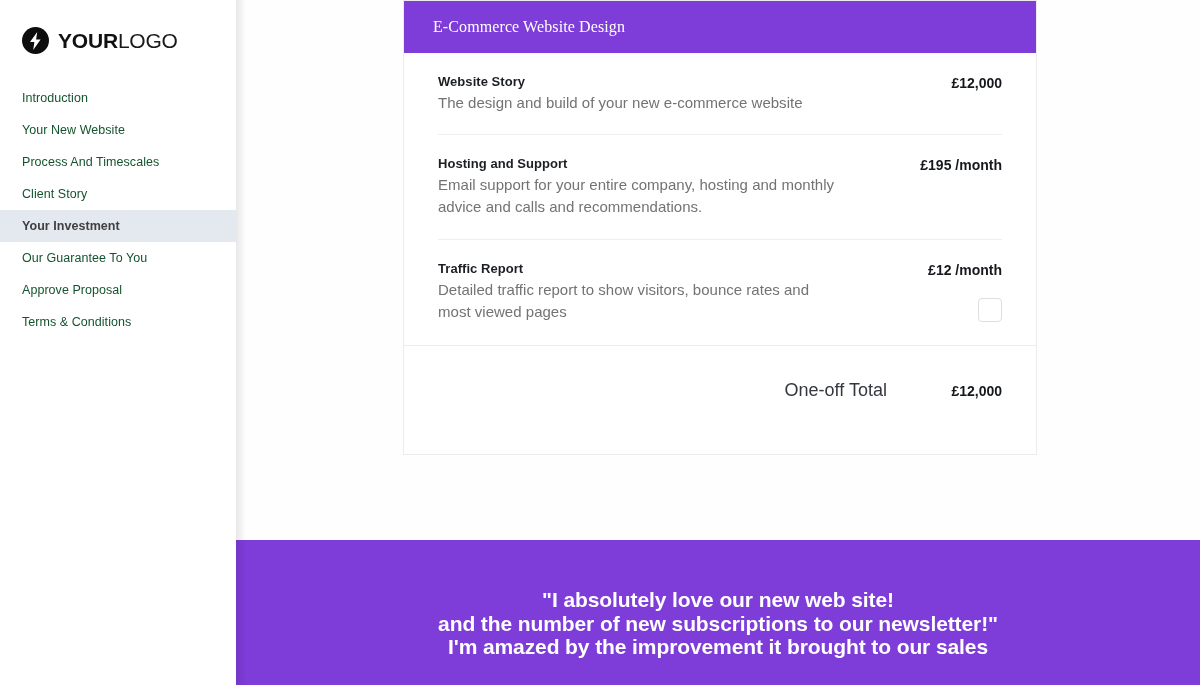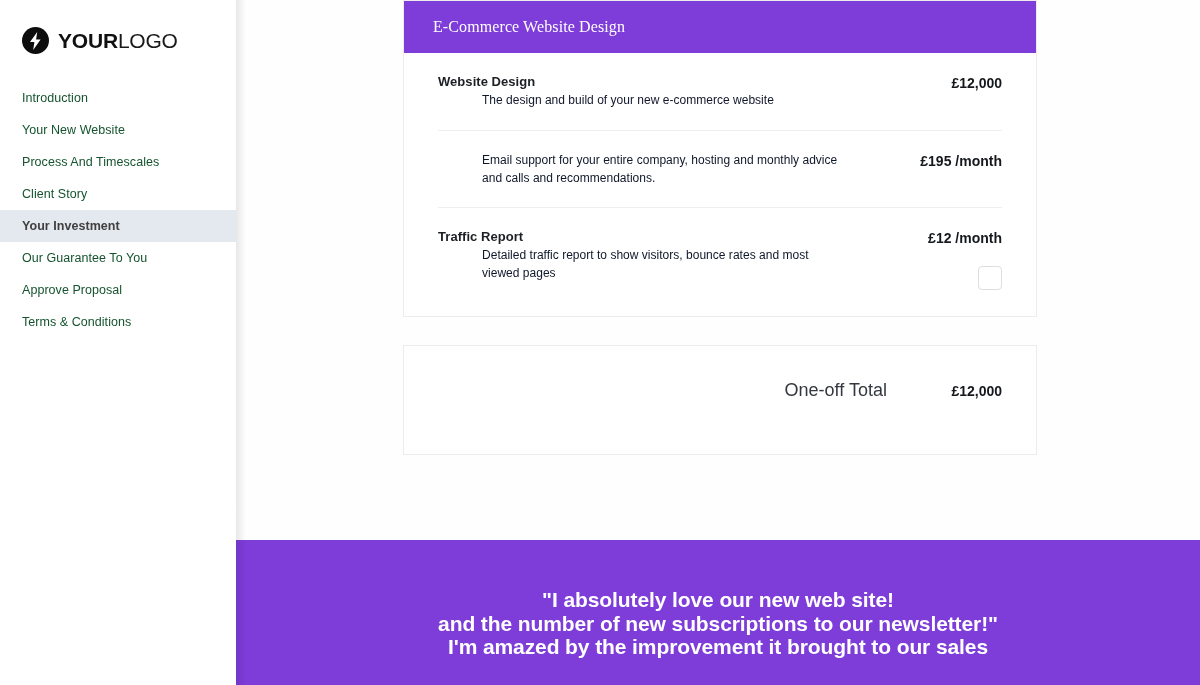--- a/index.html
+++ b/index.html
@@ -70,21 +70,21 @@
     border-bottom:1px solid #eeeeee;
     position:relative;
   }
   .line-item:last-child { border-bottom:none; padding-bottom:26px; }
   .li-left { max-width:400px; }
   .li-title {
     font-size:13px; font-weight:700; color:#1c1f24;
     letter-spacing:0.05px; margin-bottom:3px;
   }
   .li-desc {
-    font-size:12px; color:#0f172a; line-height:1.48; letter-spacing:0.02px;margin-left:44px;
+    font-size:15px; color:#737373; line-height:1.48; letter-spacing:0.02px;
   }
   .li-right { text-align:right; padding-top:1px; flex:none; }
   .li-price { font-size:14px; font-weight:700; color:#15181c; white-space:nowrap; }
   .li-checkbox {
     width:24px; height:24px; border:1px solid #dedede; border-radius:4px;
     background:#ffffff; margin-left:auto; margin-top:20px; cursor:pointer;
   }
 
   .totals-body {
     padding:34px 34px 0 0; display:flex; flex-direction:column; gap:18px;
@@ -159,30 +159,31 @@
 
     <div class="card" id="items-card">
       <div class="card-header">
         <span class="card-header-title">E-Commerce Website Design</span>
       </div>
 
       <div class="items-body">
 
         <div class="line-item">
           <div class="li-left">
-            <div class="li-title">Website Design</div>
+            <div class="li-title">Website Story</div>
             <div class="li-desc">The design and build of your new e-commerce website</div>
           </div>
           <div class="li-right">
             <div class="li-price">£12,000</div>
           </div>
         </div>
 
         <div class="line-item">
           <div class="li-left">
+            <div class="li-title">Hosting and Support</div>
             <div class="li-desc">Email support for your entire company, hosting and monthly advice and calls and recommendations.</div>
           </div>
           <div class="li-right">
             <div class="li-price">£195 /month</div>
           </div>
         </div>
 
         <div class="line-item">
           <div class="li-left">
             <div class="li-title">Traffic Report</div>

